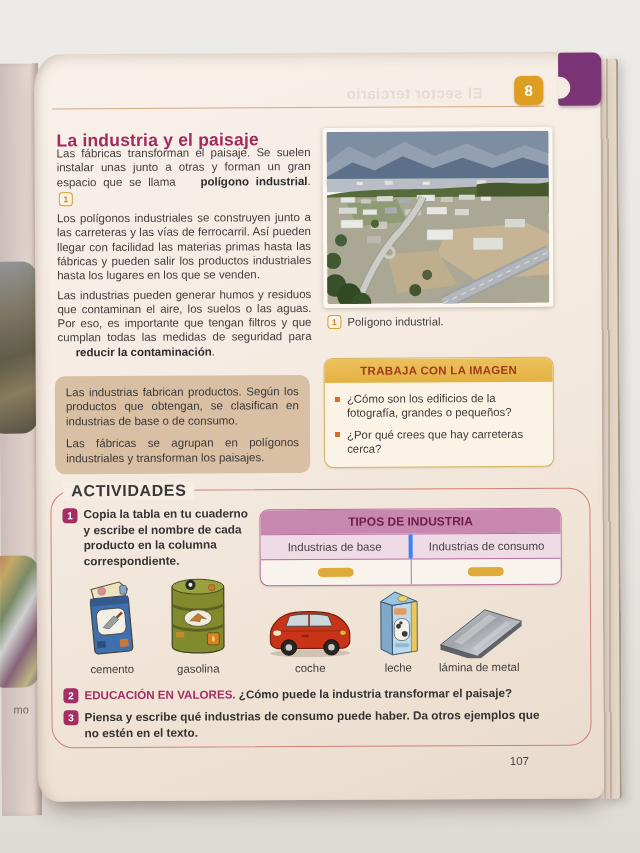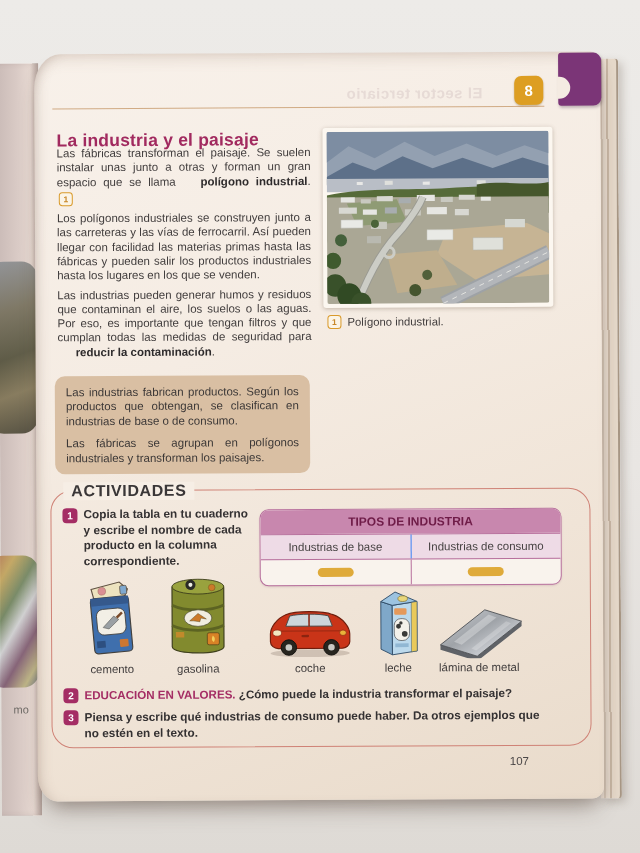--- a/index.html
+++ b/index.html
@@ -93,21 +93,21 @@
   .act-badge{position:absolute;width:15px;height:15px;background:#a42d64;border-radius:4px;color:#fff;
     font-size:10px;font-weight:bold;display:flex;align-items:center;justify-content:center;}
   .act1-badge{left:11px;top:17px;}
   .act1-text{position:absolute;left:32px;top:16px;width:172px;font-size:11.8px;line-height:15.6px;
     font-weight:bold;color:#343132;}
   .types-table{position:absolute;left:208px;top:19px;width:300px;border:1px solid #b76f9c;border-radius:9px;
     overflow:hidden;background:#f9f3ed;box-shadow:0 1px 2px rgba(140,90,120,.2);}
   .tt-title{background:#c887ae;color:#6f1c48;font-weight:bold;font-size:12px;text-align:center;padding:5px 0;}
   .tt-cols{display:flex;background:#eedbe6;border-top:1px solid #b76f9c;border-bottom:1px solid #b76f9c;}
   .tt-cols .cell{flex:1;text-align:center;font-size:11.5px;color:#474343;padding:6px 0;}
-  .tt-cols .cell:first-child{border-right:1px solid #3b82f6;}
+  .tt-cols .cell:first-child{border-right:4px solid #3b82f6;}
   .tt-body{display:flex;height:25px;}
   .tt-body .cell{flex:1;display:flex;align-items:center;justify-content:center;}
   .tt-body .cell:first-child{border-right:1px solid #b76f9c;}
   .pill{width:36px;height:9px;border-radius:5px;background:#dfaa3a;}
 
   .prod{position:absolute;top:84px;width:92px;height:100px;display:flex;flex-direction:column;
     justify-content:flex-end;align-items:center;margin:0;}
   .prod svg{display:block;}
   .prod figcaption{margin-top:3px;font-size:11.4px;color:#3f3b3b;white-space:nowrap;}
   .prod1{left:14px;} .prod2{left:100px;} .prod3{left:212px;} .prod4{left:300px;} .prod5{left:372px;width:110px;text-align:right;}
@@ -202,20 +202,27 @@
           <circle cx="14" cy="106" r="6" fill="#44603b"></circle>
             <circle cx="48" cy="90" r="4" fill="#4a6338"></circle>
           <circle cx="100" cy="140" r="5" fill="#51603a"></circle>
             <circle cx="88" cy="155" r="6" fill="#45552f"></circle>
         </svg>
       </div>
       <div class="caption">
         <span class="ref-badge">1</span>
         <span>Polígono industrial.</span>
       </div>
+      <div class="trabaja">
+        <div class="trabaja-head">TRABAJA CON LA IMAGEN</div>
+        <ul>
+          <li>¿Cómo son los edificios de la fotografía, grandes o pequeños?</li>
+          <li>¿Por qué crees que hay carreteras cerca?</li>
+        </ul>
+      </div>
     </div>
 
     <div class="activities-box">
       <div class="activities-label">ACTIVIDADES</div>
 
       <div class="act-badge act1-badge">1</div>
       <div class="act1-text">Copia la tabla en tu cuaderno y escribe el nombre de cada producto en la columna correspondiente.</div>
 
       <div class="types-table">
         <div class="tt-title">TIPOS DE INDUSTRIA</div>

